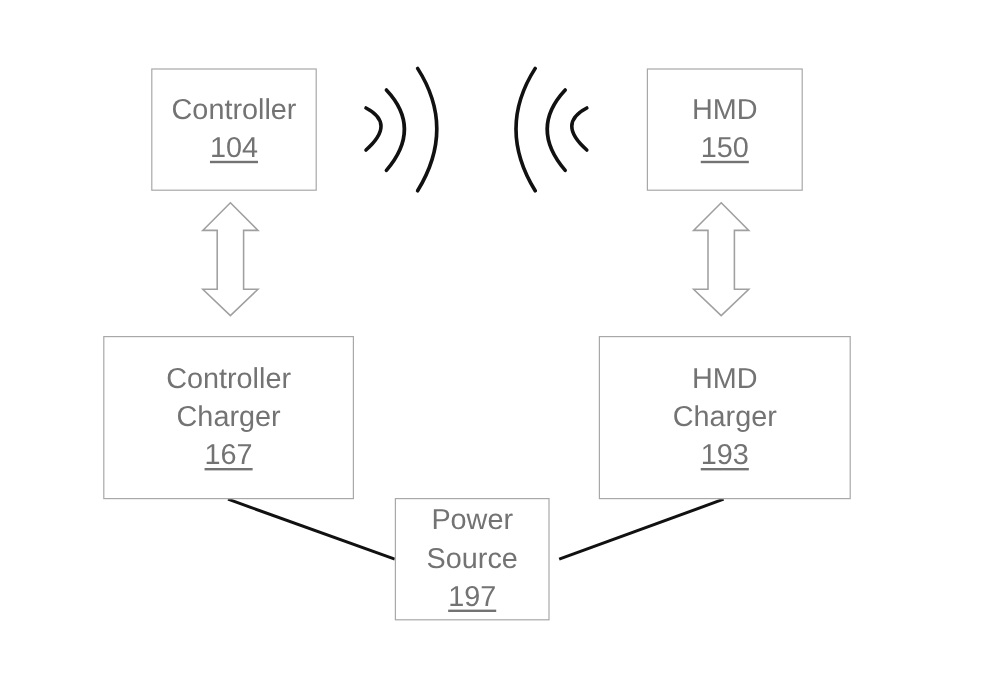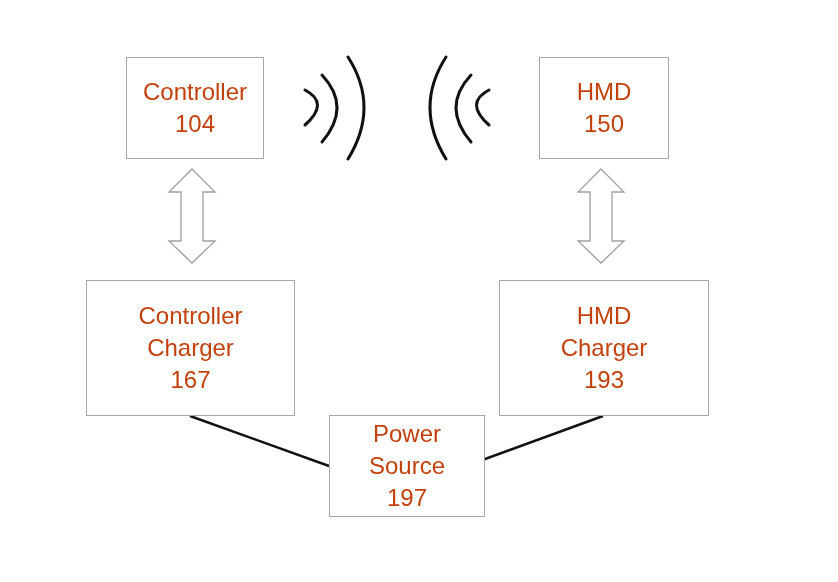--- a/index.html
+++ b/index.html
@@ -4,31 +4,31 @@
   <style>
     html, body { margin: 0; padding: 0; background: #ffffff; }
     body { width: 838px; height: 582px; position: relative; overflow: hidden; font-family: "Liberation Sans", sans-serif; }
     .stage { position: absolute; left: 0; top: 0; width: 838px; height: 582px; }
     .box {
       position: absolute;
       border: 1.5px solid #a8a8a8;
       background: #ffffff;
       box-sizing: border-box;
       display: flex; flex-direction: column; align-items: center; justify-content: center;
-      color: #c2410c;
+      color: #737373;
       font-size: 24px;
       line-height: 32px;
       text-align: center;
     }
-    .box .ref { text-decoration-thickness: 2px; text-underline-offset: 3px; text-align: right; }
+    .box .ref { text-decoration: underline; text-decoration-thickness: 2px; text-underline-offset: 3px; text-align: right; }
     #box-controller { left: 126px; top: 57px; width: 138px; height: 102px; }
     #box-hmd { left: 539px; top: 57px; width: 130px; height: 102px; }
     #box-controller-charger { left: 86px; top: 280px; width: 209px; height: 136px; }
     #box-hmd-charger { left: 499px; top: 280px; width: 210px; height: 136px; }
-    #box-power { left: 329px; top: 415px; width: 156px; height: 102px; }
+    #box-power { left: 329px; top: 415px; width: 129px; height: 102px; }
     svg.overlay { position: absolute; left: 0; top: 0; }
   </style>
 </head>
 <body>
 
 <div class="stage">
 
   <svg class="overlay" width="838" height="582" viewBox="0 0 838 582">
 
     <g fill="none" stroke="#111" stroke-width="3" stroke-linecap="round">

